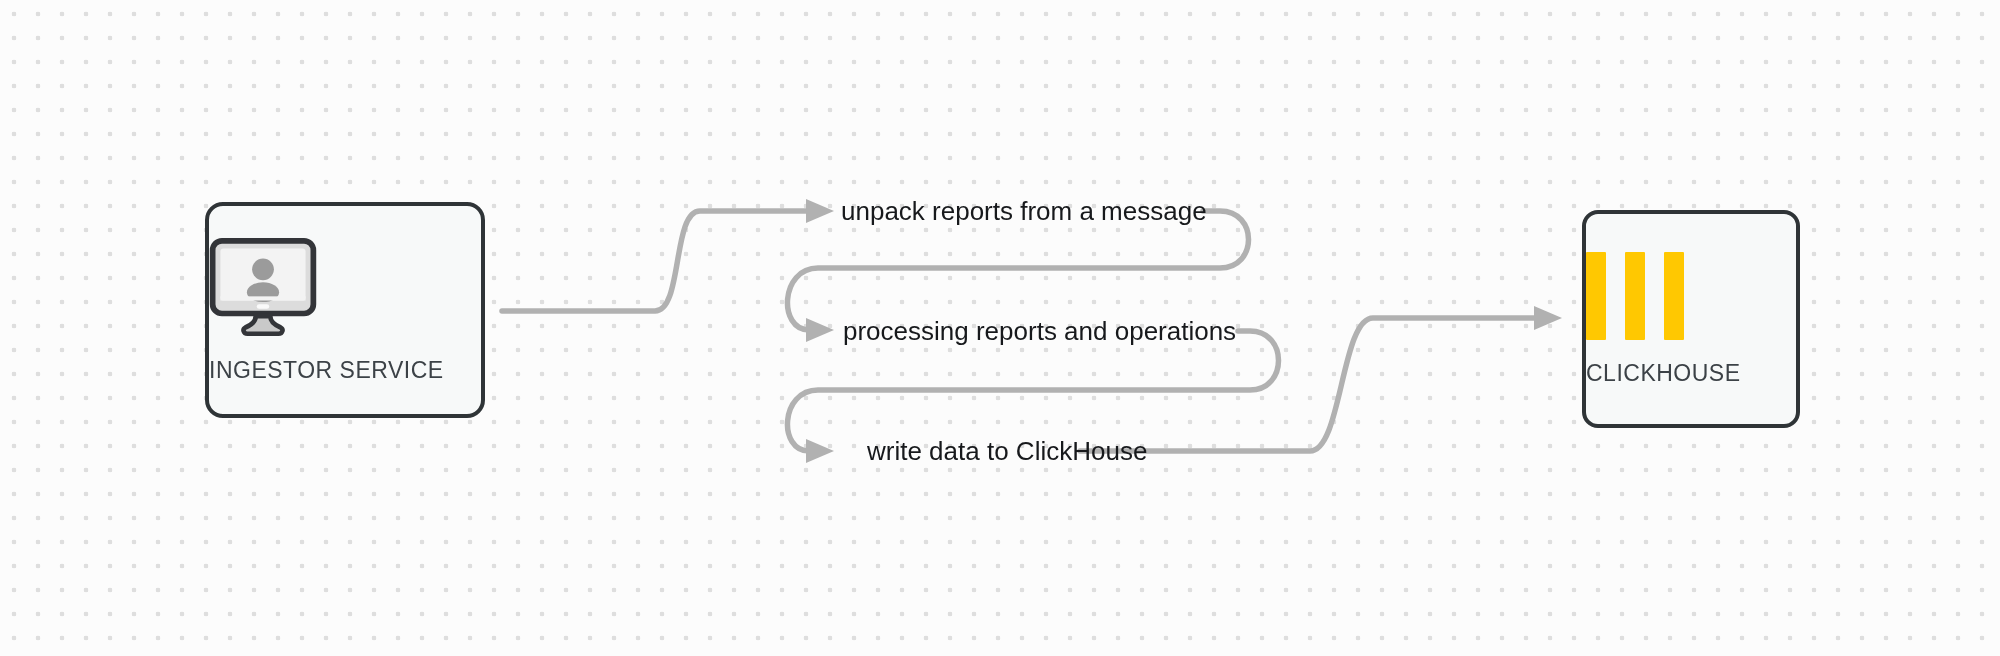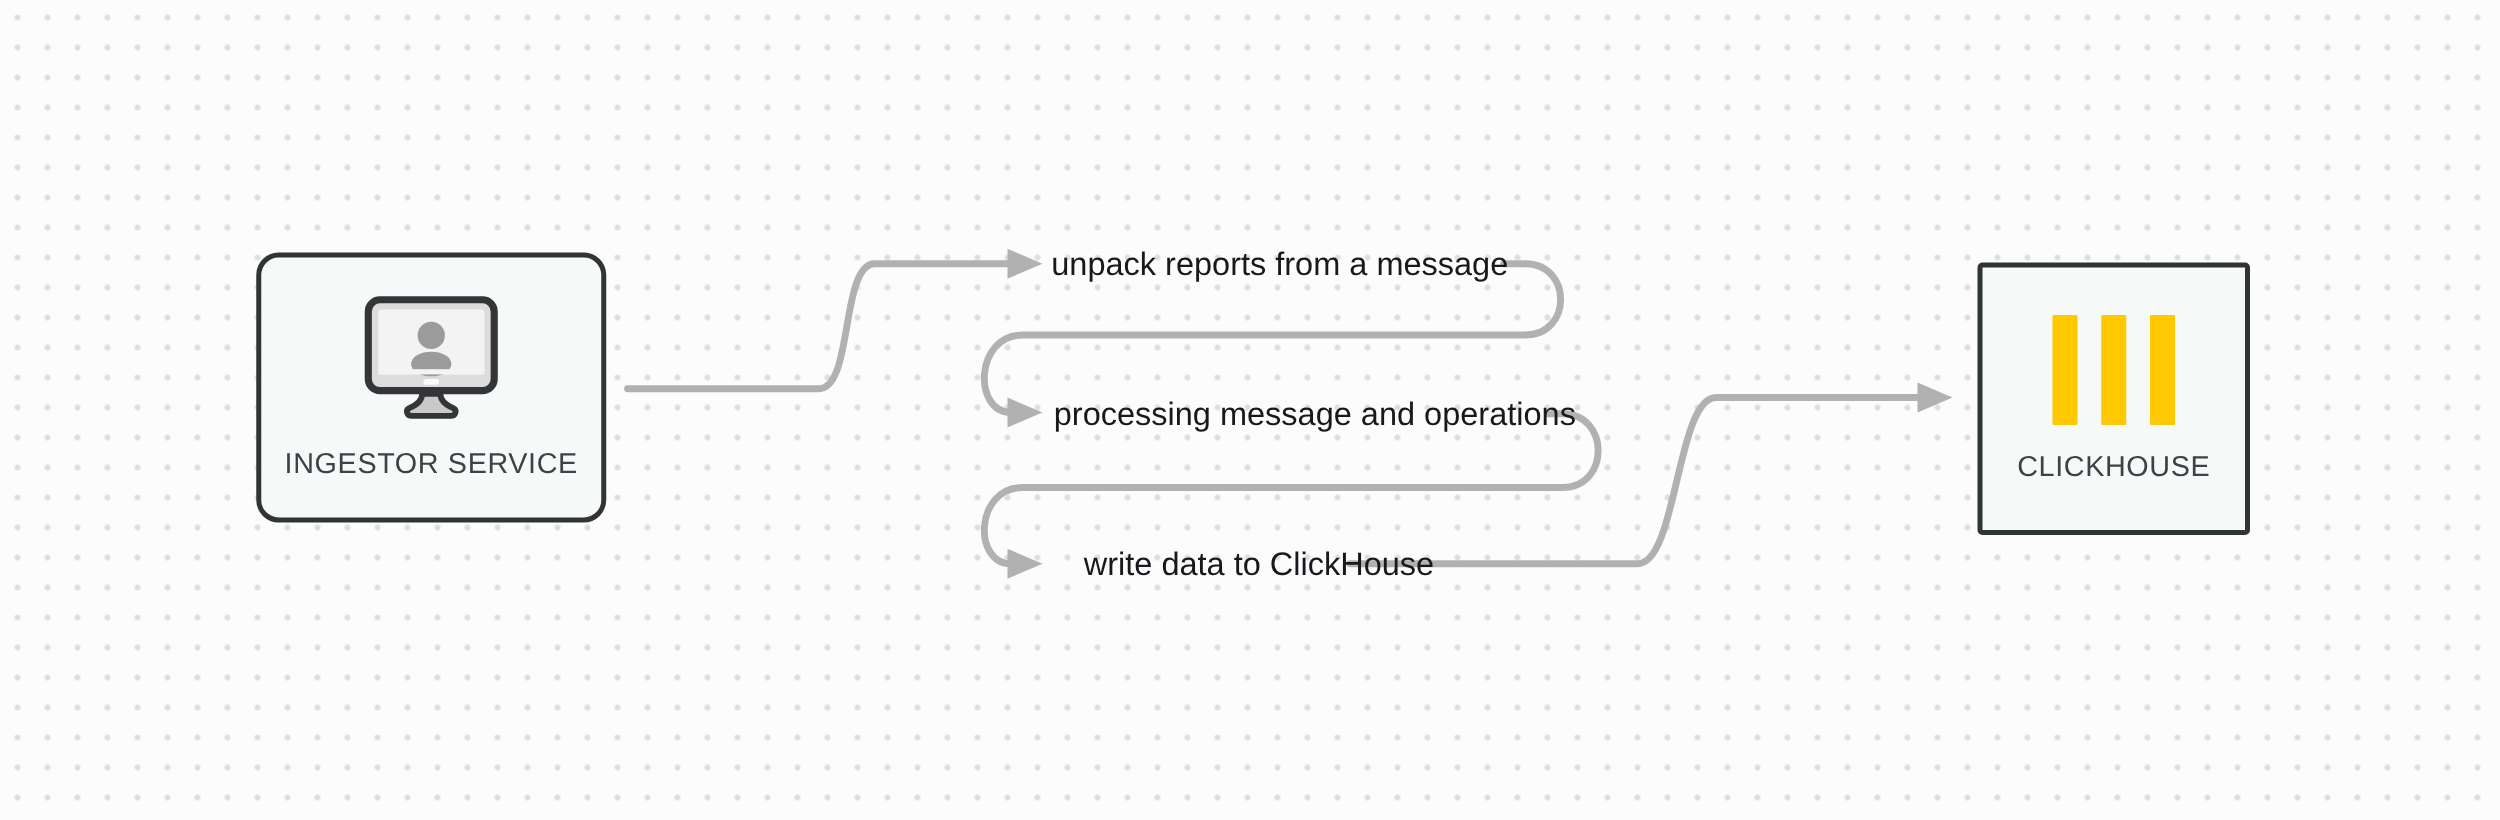--- a/index.html
+++ b/index.html
@@ -32,25 +32,25 @@
     stroke-linejoin:round;
   }
   .connector-layer polygon{fill:var(--connector);}
   .node{
     position:absolute;
     background:var(--node-fill);
     border:4px solid var(--node-border);
     border-radius:18px;
     display:flex;
     flex-direction:column;
-    align-items:center;
+    align-items:flex-start;
     justify-content:center;
   }
   .node-ingestor{left:205px;top:202px;width:280px;height:216px;gap:16px;}
-  .node-clickhouse{left:1582px;top:210px;width:218px;height:218px;gap:20px;border-radius:4px;}
+  .node-clickhouse{left:1582px;top:210px;width:218px;height:218px;gap:20px;border-radius:16px;}
   .node-label{
     color:var(--node-label);
     font-size:23px;
     letter-spacing:0.5px;
     white-space:nowrap;
   }
   .step-label{
     position:absolute;
     color:var(--step-label);
     font-size:26px;
@@ -101,16 +101,16 @@
   <div class="node node-clickhouse">
     <span class="ch-bars">
       <span class="ch-bar"></span>
       <span class="ch-bar"></span>
       <span class="ch-bar"></span>
     </span>
     <span class="node-label">CLICKHOUSE</span>
   </div>
 
   <div class="step-label step-1">unpack reports from a message</div>
-  <div class="step-label step-2">processing message and operations</div>
+  <div class="step-label step-2">processing reports and operations</div>
   <div class="step-label step-3">write data to ClickHouse</div>
 
 </div>
 
 </body></html>

